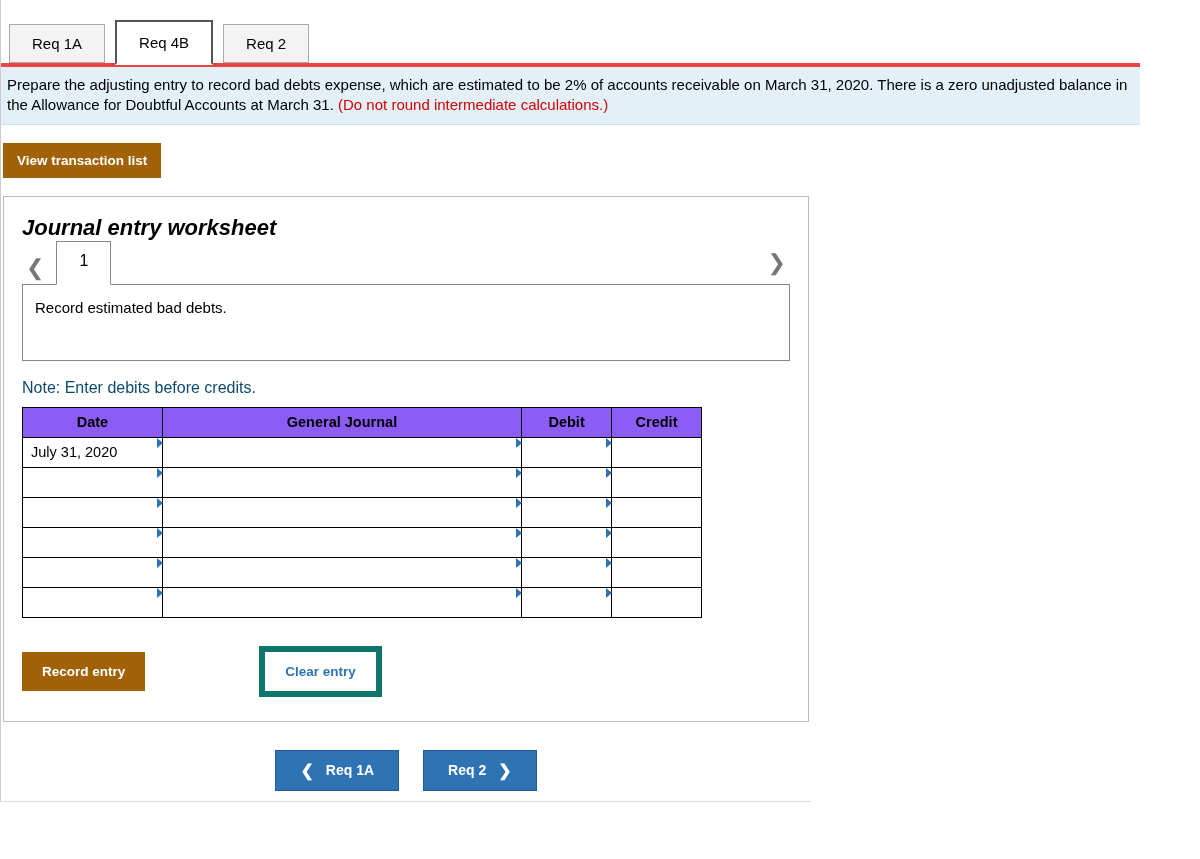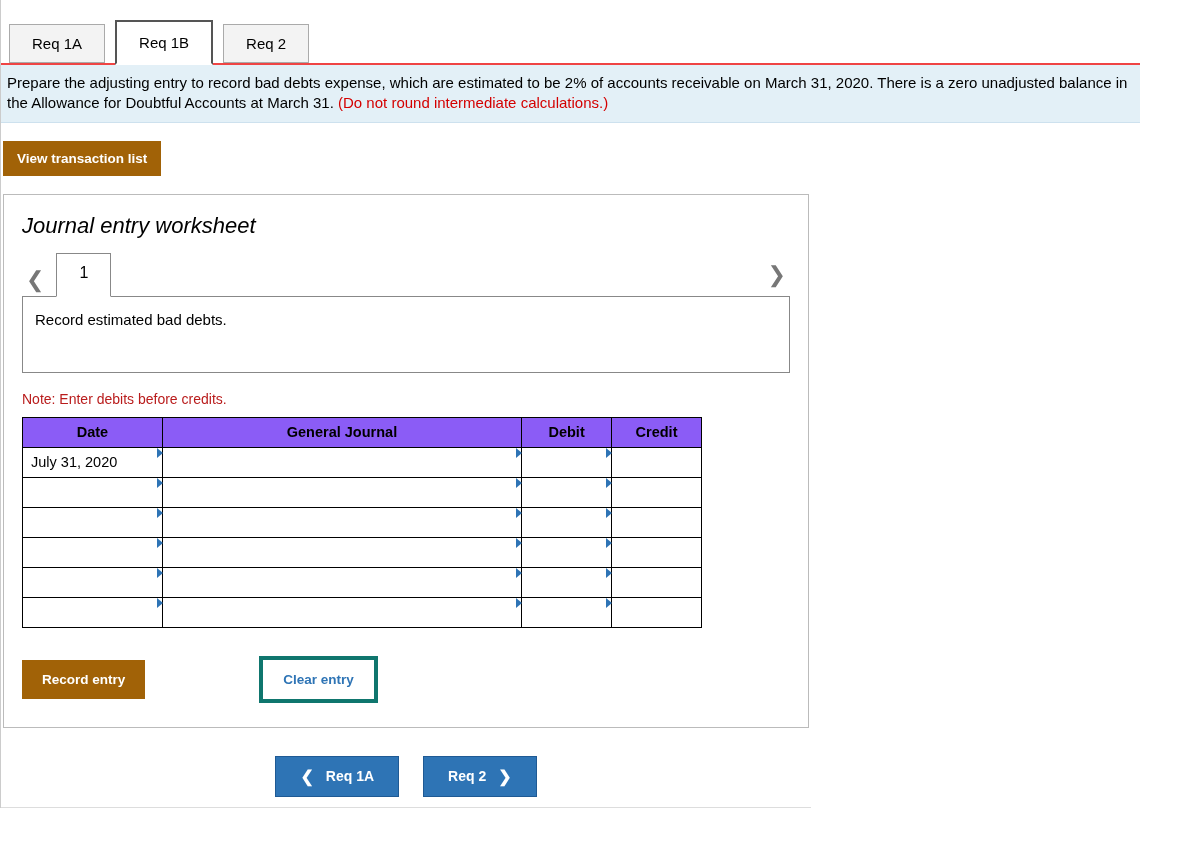--- a/index.html
+++ b/index.html
@@ -34,21 +34,21 @@
     border-bottom: 1px solid #aaa;
   }
   .tab.active {
     padding: 12px 22px;
     border: 2px solid #555;
     border-bottom: 2px solid #fff;
     margin-bottom: -2px;
     z-index: 2;
   }
   .instr-wrap {
-    border-top: 2px solid #ef4444;
+    border-top: 4px solid #ef4444;
     position: relative;
   }
   .instructions {
     background: #e3f0f7;
     padding: 8px 6px;
     font-size: 15px;
     line-height: 1.35;
     border-bottom: 1px solid #cde1ee;
   }
   .instructions .red { color: #d40000; }
@@ -65,24 +65,23 @@
     margin: 18px 0 0 2px;
   }
   .worksheet {
     border: 1px solid #bbb;
     margin: 18px 0 0 2px;
     width: 806px;
     padding: 18px 18px 24px 18px;
   }
   .ws-title {
     font-family: Verdana, sans-serif;
-    font-weight: normal;
+    font-weight: bold;
     font-size: 22px;
     font-style: italic;
-    margin-bottom: 14px;
   }
   .pager {
     display: flex;
     align-items: center;
     justify-content: space-between;
     margin-bottom: -1px;
   }
   .pager-left { display:flex; align-items:flex-end; gap:8px; }
   .chev {
     font-size: 22px;
@@ -100,22 +99,22 @@
     z-index: 3;
     background:#fff;
   }
   .record-box {
     border: 1px solid #888;
     padding: 14px 12px 44px 12px;
     font-size: 15px;
     margin-bottom: 18px;
   }
   .note-red {
-    color: #b91c1c;
-    font-size: 14px;
+    color: #0c4a6e;
+    font-size: 16px;
     margin-bottom: 10px;
   }
   table.journal {
     border-collapse: collapse;
     width: 680px;
   }
   table.journal th, table.journal td {
     border: 1px solid #000;
     padding: 6px 8px;
     font-size: 14.5px;
@@ -145,21 +144,21 @@
     gap: 10px;
     margin-top: 28px;
     align-items: center;
   }
   .btn-row .btn { padding:12px 20px; }
   .spacer-med { width: 94px; }
   .spacer-big { flex:1; }
   .btn.outline {
     background:#fff;
     color:#2e74b5;
-    border:4px solid #0f766e;
+    border:6px solid #0f766e;
   }
   .bottom-nav {
     display:flex;
     justify-content:center;
     gap:24px;
     margin:28px 0 10px 0;
     padding-bottom:10px;
     border-bottom:1px solid #ddd;
     width: 810px;
   }
@@ -177,21 +176,21 @@
   }
   .nav-btn .nchev { font-size:16px; }
 </style>
 </head>
 <body>
 
 <div class="outer">
 
   <div class="tabs">
     <div class="tab inactive">Req 1A</div>
-    <div class="tab active">Req 1B</div>
+    <div class="tab active">Req 4B</div>
     <div class="tab inactive">Req 2</div>
   </div>
 
   <div class="instr-wrap">
     <div class="instructions">
       <span>Prepare the adjusting entry to record bad debts expense, which are estimated to be 2% of accounts receivable on March 31, 2020. There is a zero unadjusted balance in the Allowance for Doubtful Accounts at March 31. </span><span class="red">(Do not round intermediate calculations.)</span>
     </div>
   </div>
 
   <button class="btn view-trans">View transaction list</button>

